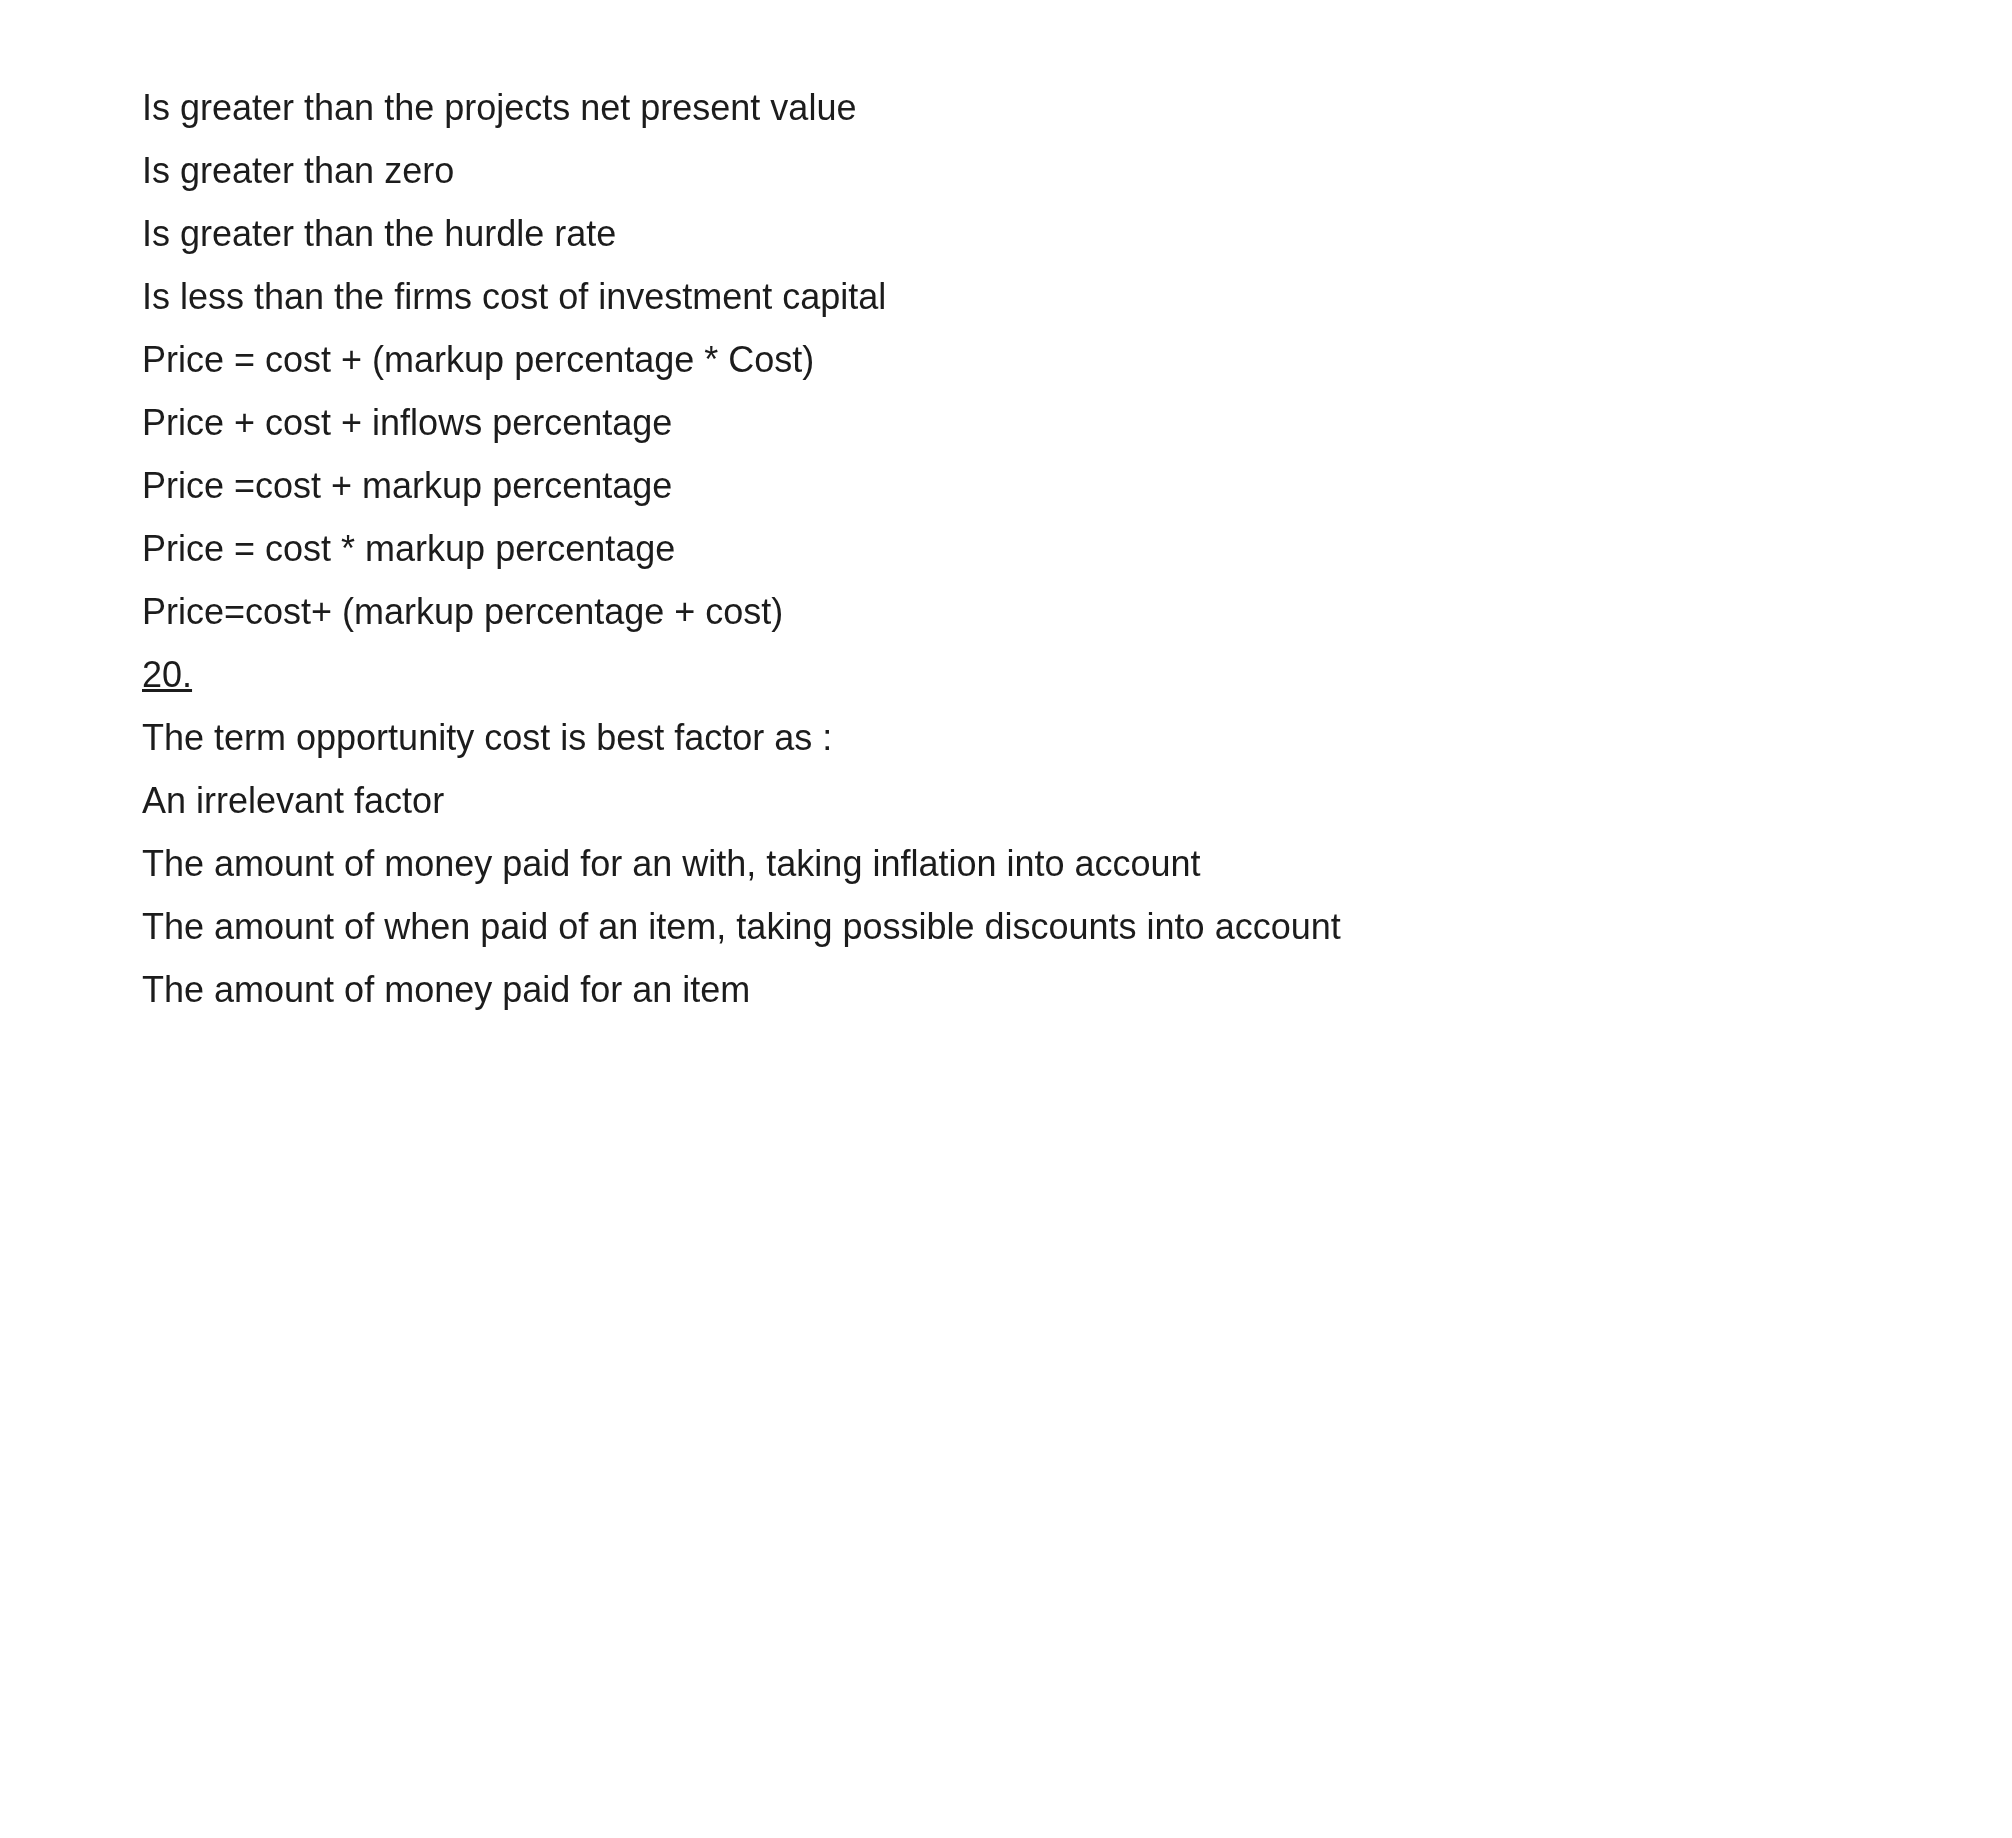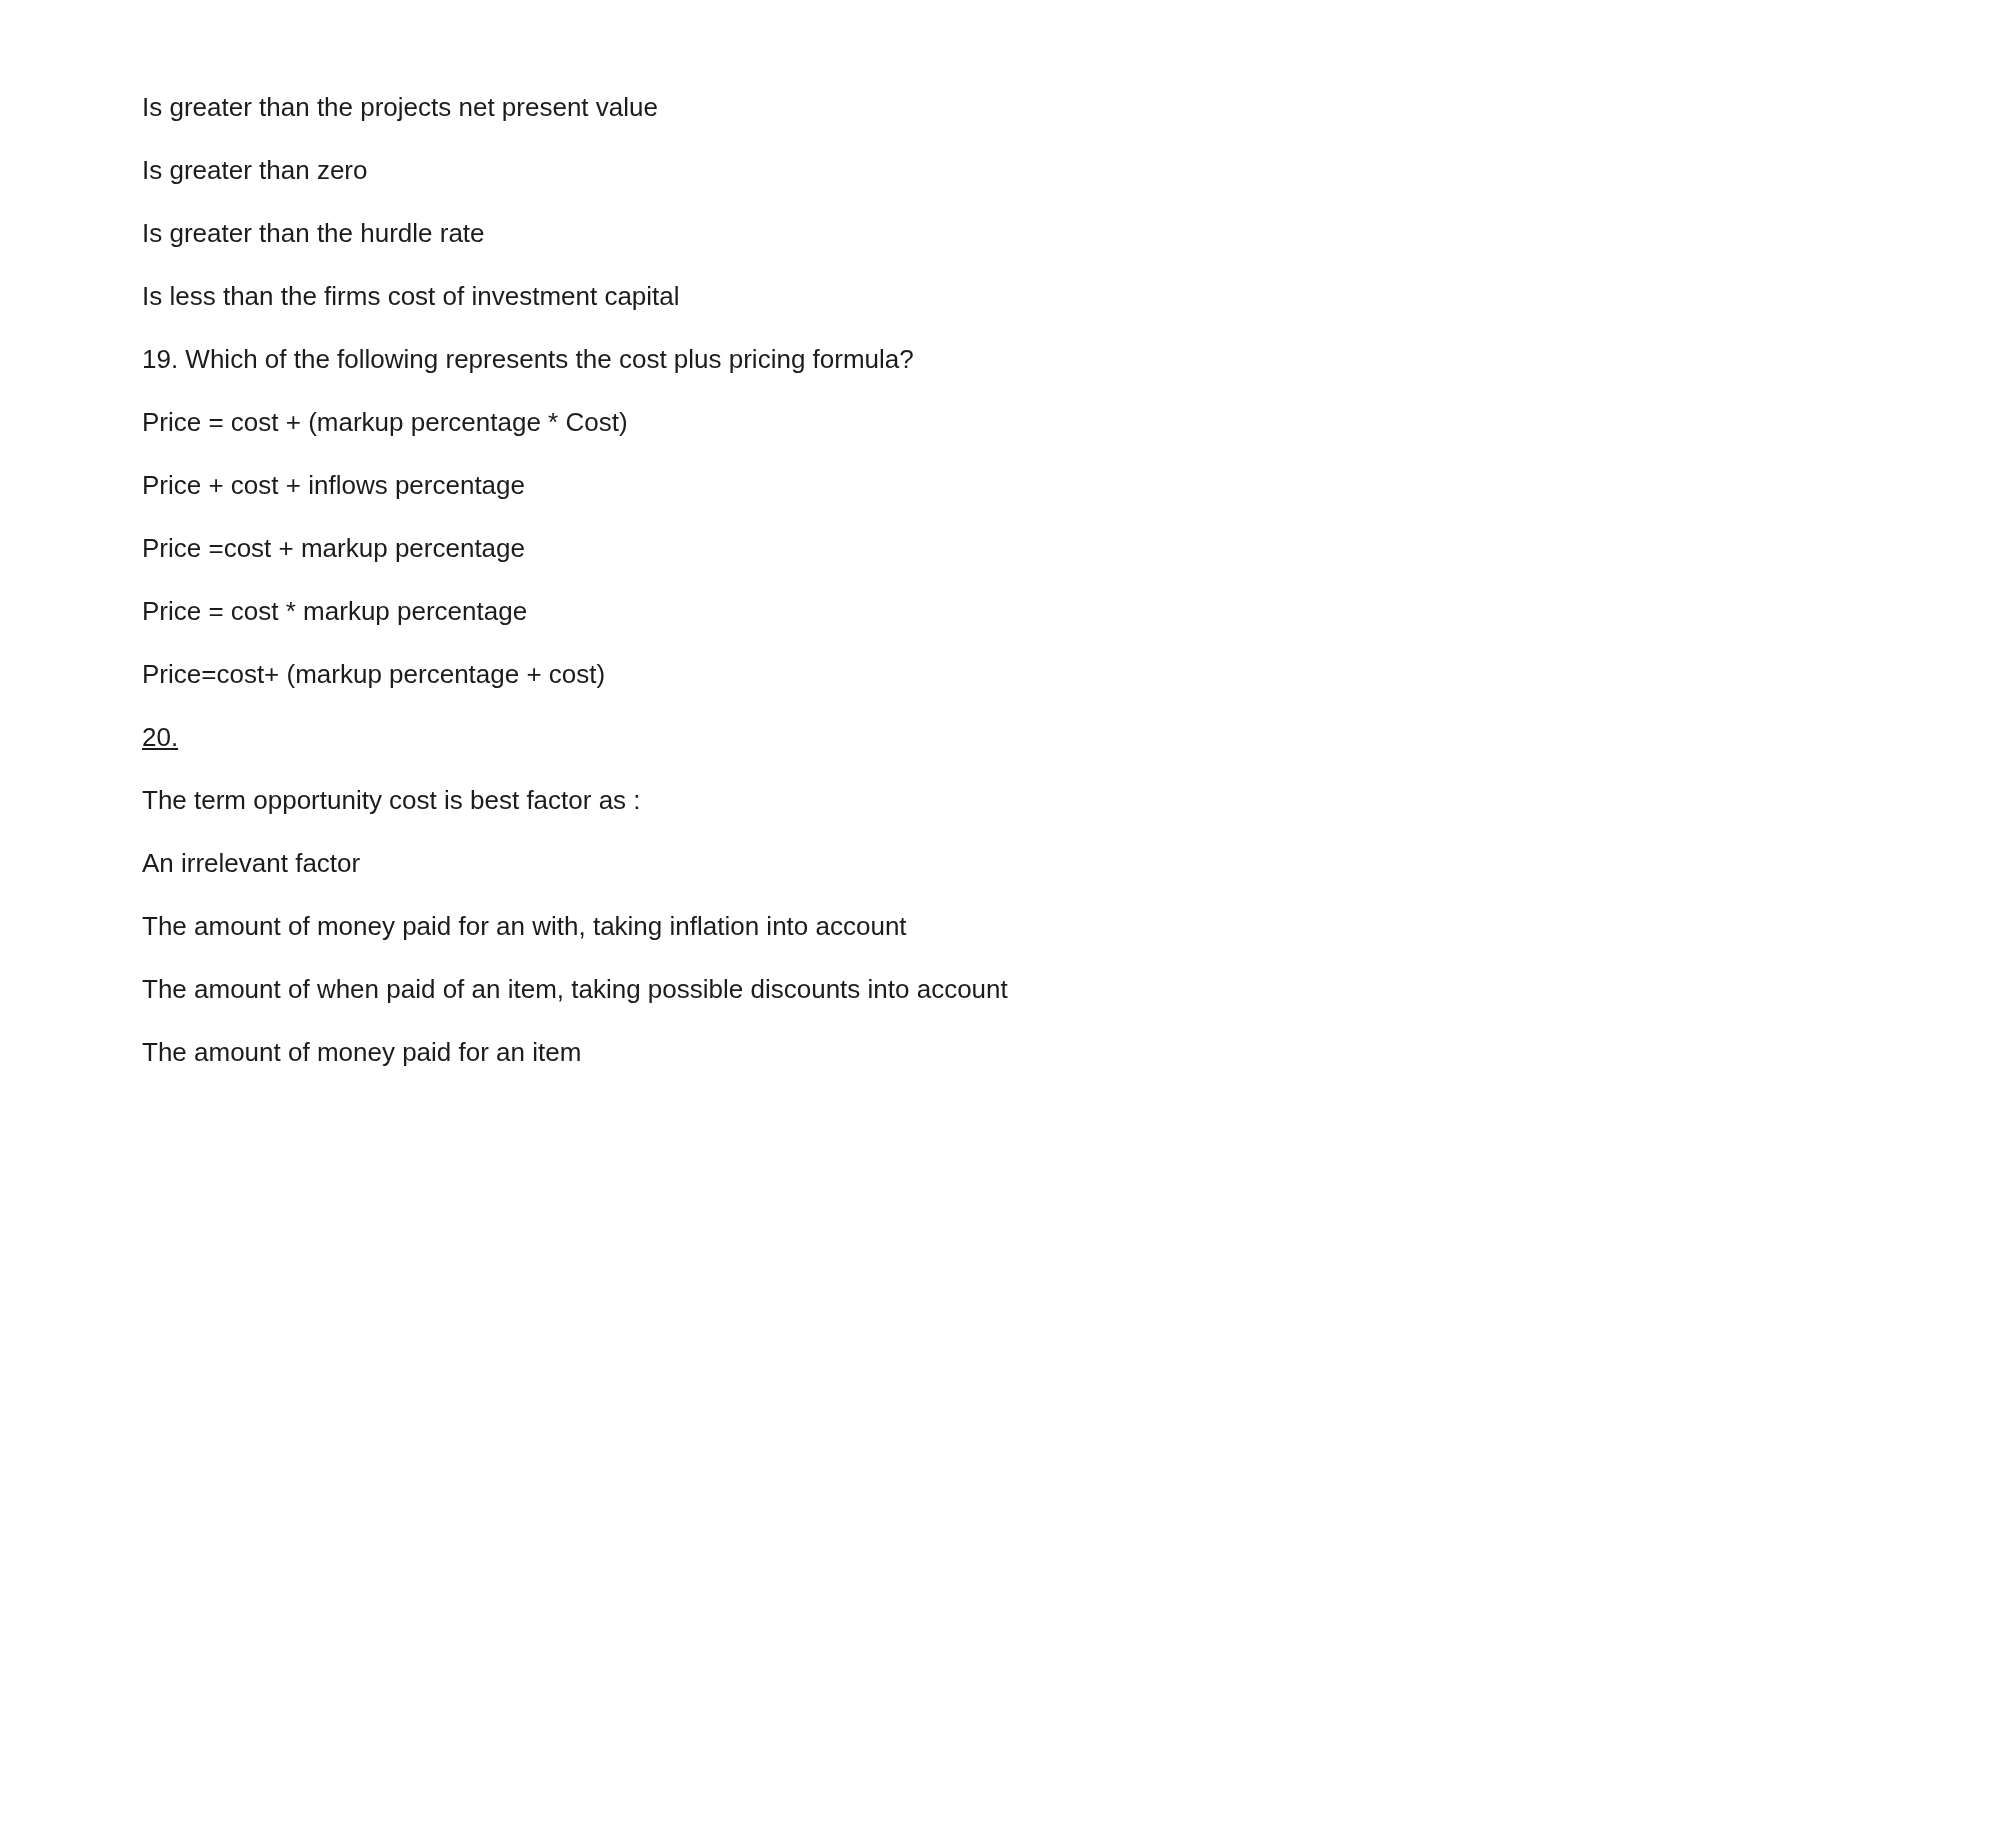--- a/index.html
+++ b/index.html
@@ -8,21 +8,21 @@
     background: #ffffff;
   }
   .page {
     position: relative;
     width: 1904px;
     height: 1838px;
     background: #ffffff;
     box-sizing: border-box;
     padding: 88px 147px 0 142px;
     font-family: "Liberation Sans", sans-serif;
-    font-size: 26px;
+    font-size: 36px;
     color: #1c1c1c;
     overflow: hidden;
   }
   .page p {
     margin: 0 0 24px 0;
     line-height: 39px;
     max-width: 1304px;
     white-space: normal;
   }
   .gap-before {
@@ -33,21 +33,20 @@
 </head>
 <body>
 
 <div class="page">
 
   <p>Is greater than the projects net present value</p>
   <p>Is greater than zero</p>
   <p>Is greater than the hurdle rate</p>
   <p>Is less than the firms cost of investment capital</p>
 
-  <p>19. Which of the following represents the cost plus pricing formula?</p>
   <p>Price = cost + (markup percentage * Cost)</p>
   <p>Price + cost + inflows percentage</p>
   <p>Price =cost + markup percentage</p>
   <p>Price = cost * markup percentage</p>
   <p>Price=cost+ (markup percentage + cost)</p>
 
   <p class="gap-before">20.</p>
   <p>The term opportunity cost is best factor as :</p>
   <p>An irrelevant factor</p>
   <p>The amount of money paid for an with, taking inflation into account</p>

